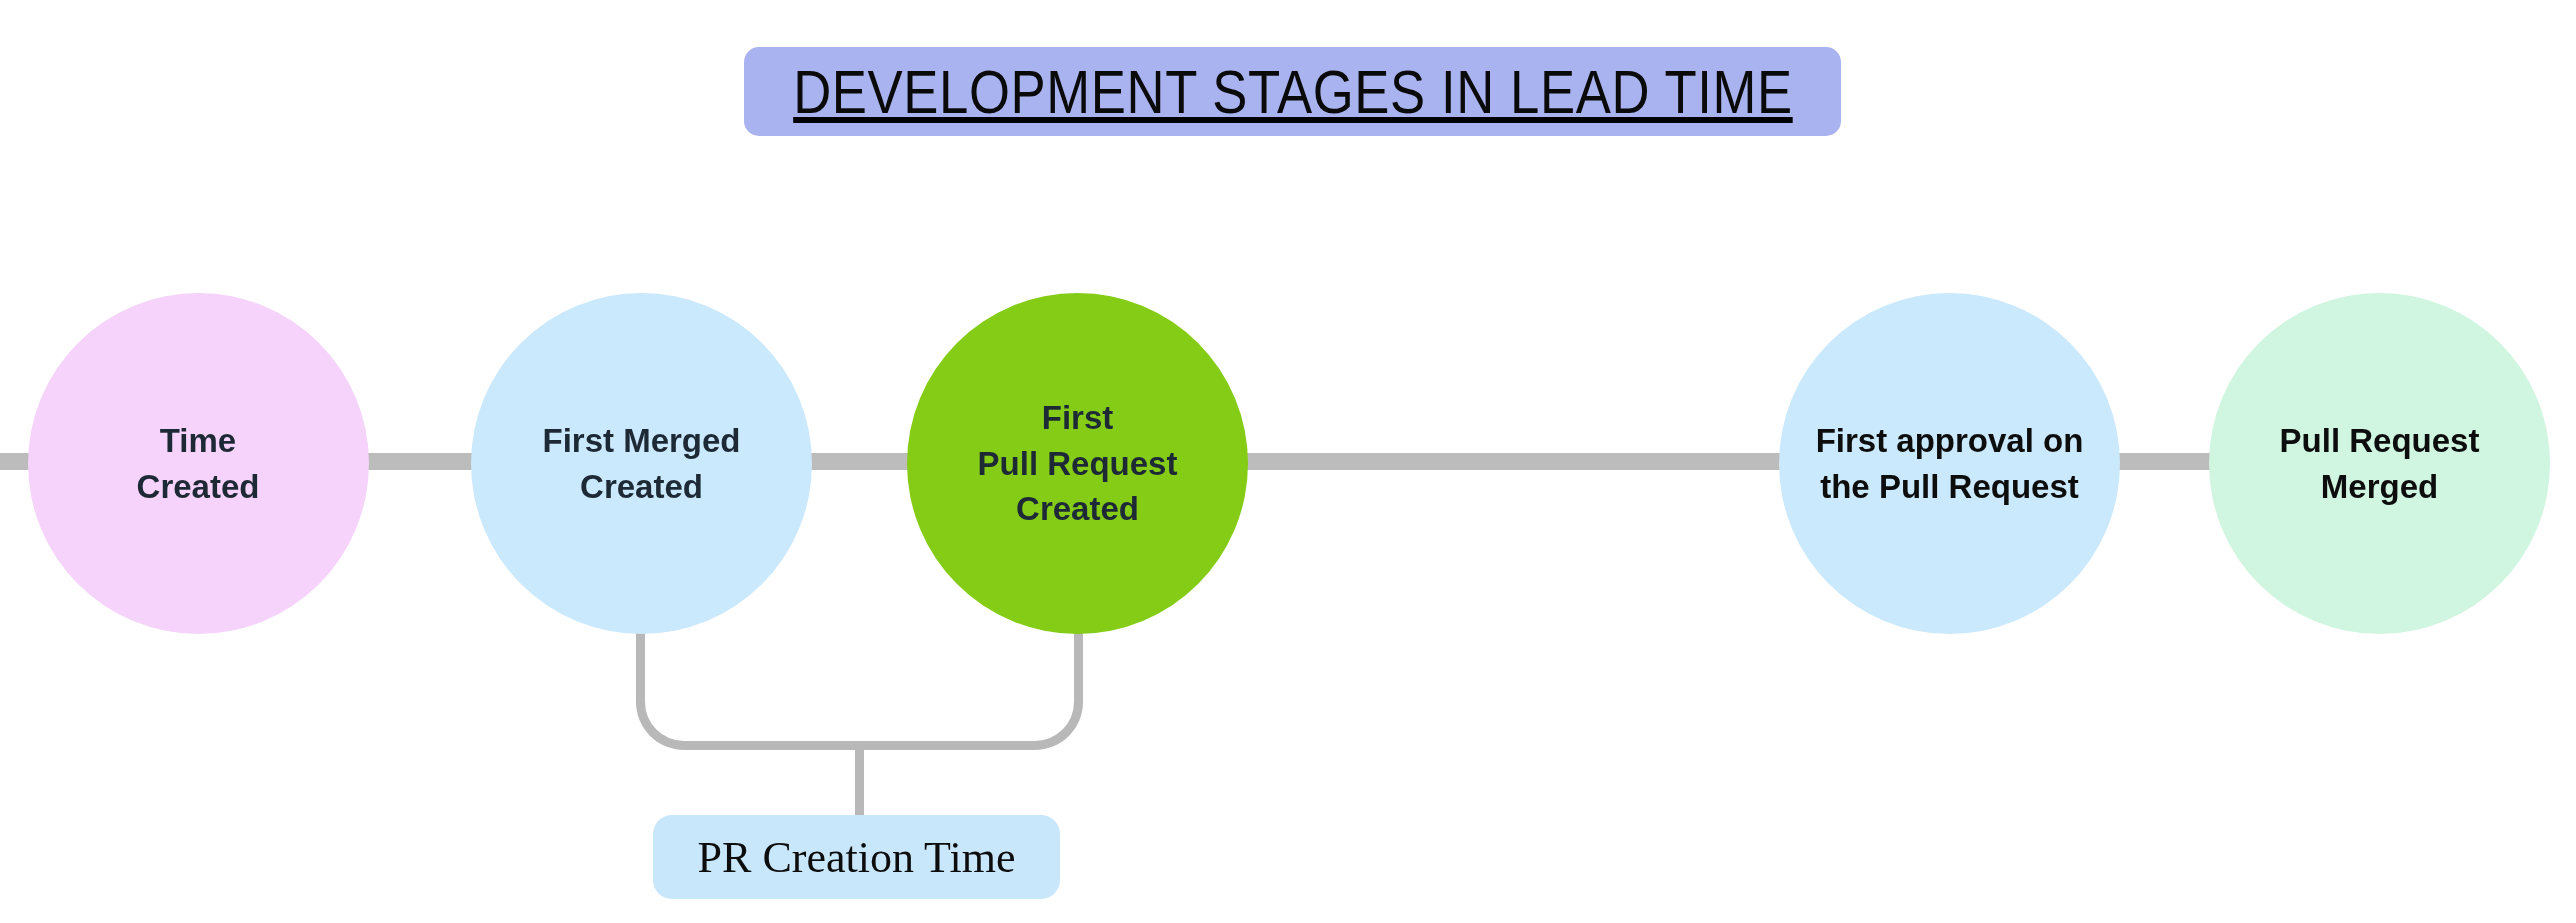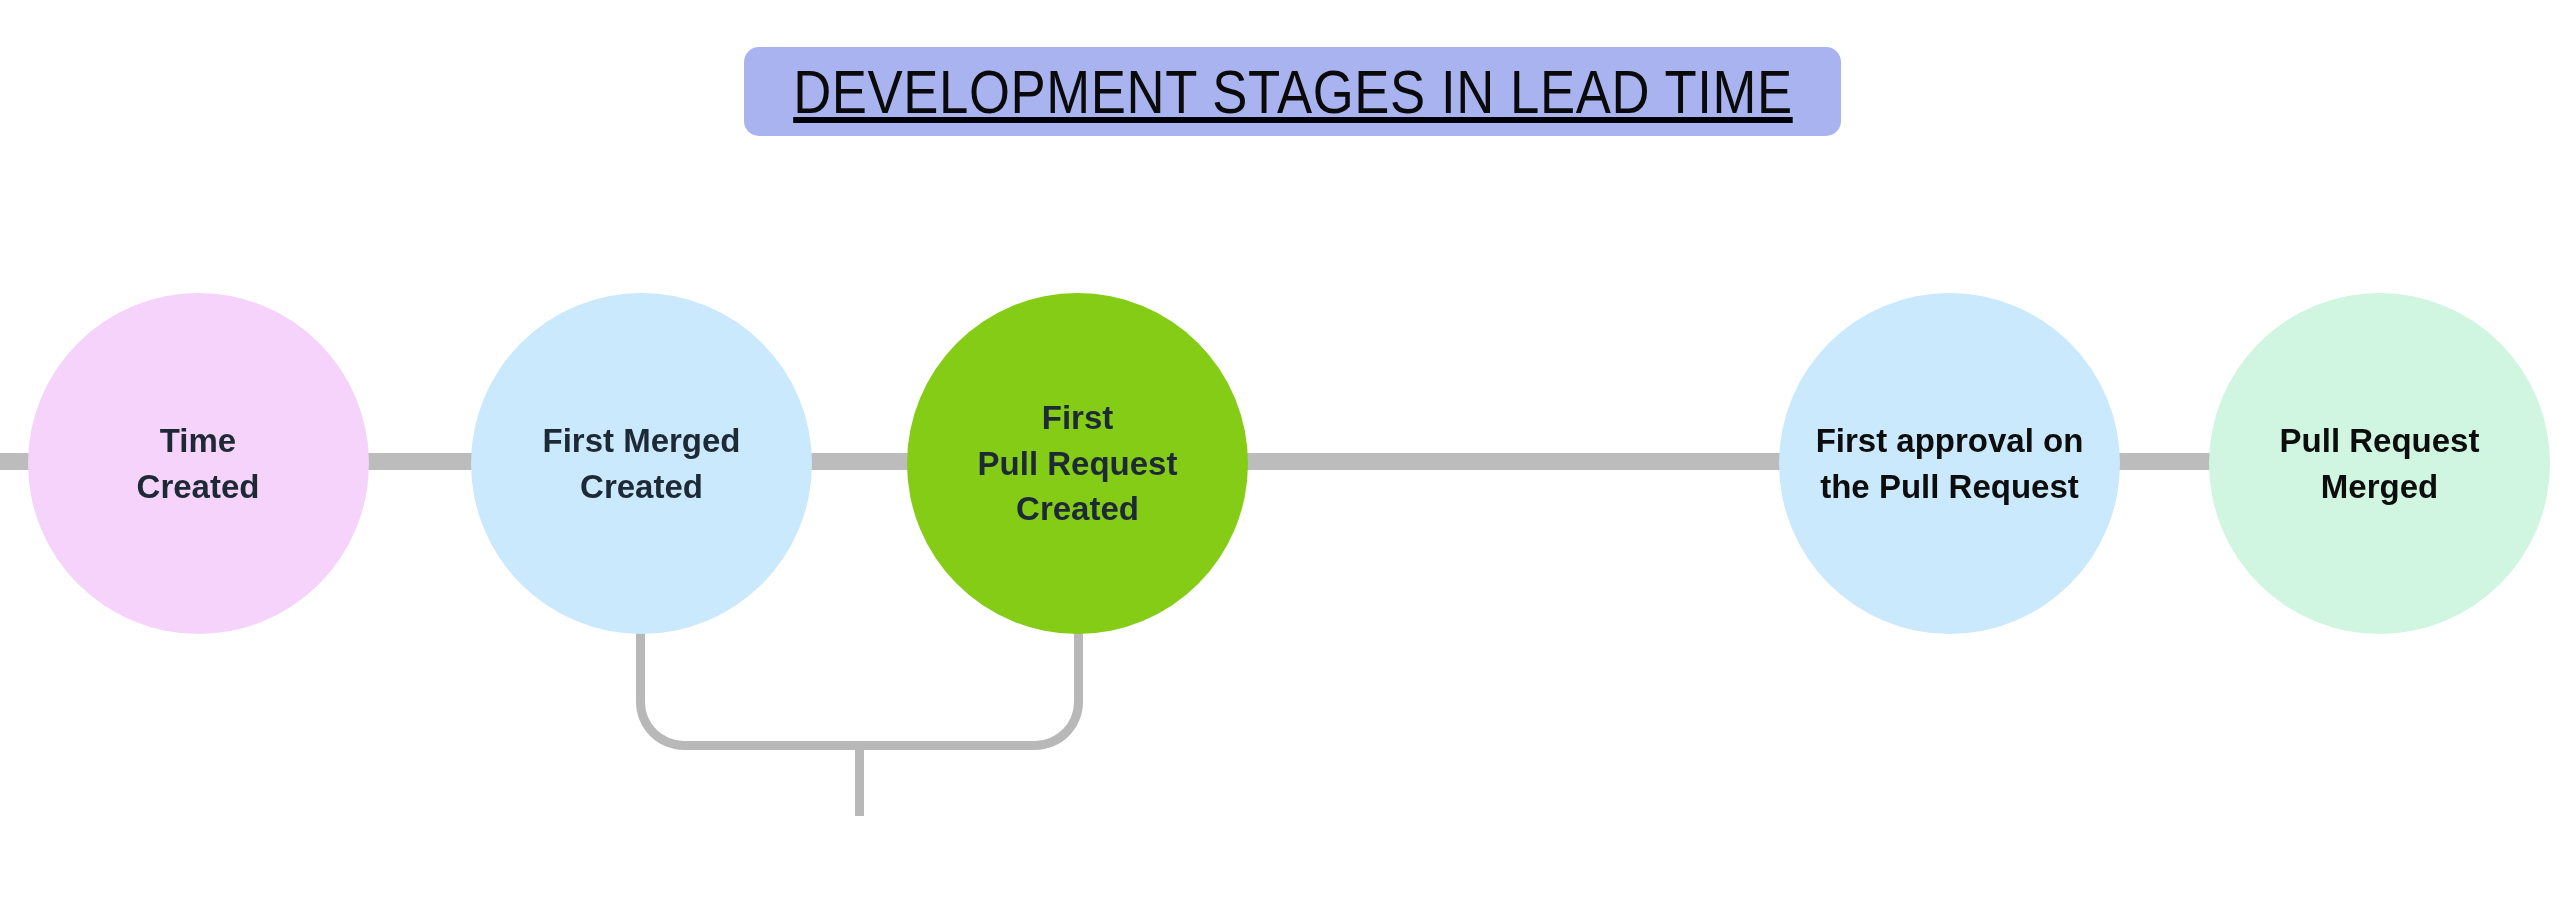--- a/index.html
+++ b/index.html
@@ -137,15 +137,18 @@
   </div>
 
   <div class="stage stage--6">
     <span class="stage-label">Pull Request
 Merged</span>
   </div>
 
   <div class="bracket-u"></div>
   <div class="bracket-stem"></div>
 
+  <div class="time-label">
+    <span class="time-label-text">PR Creation Time</span>
+  </div>
 
 </div>
 
 
 </body></html>

